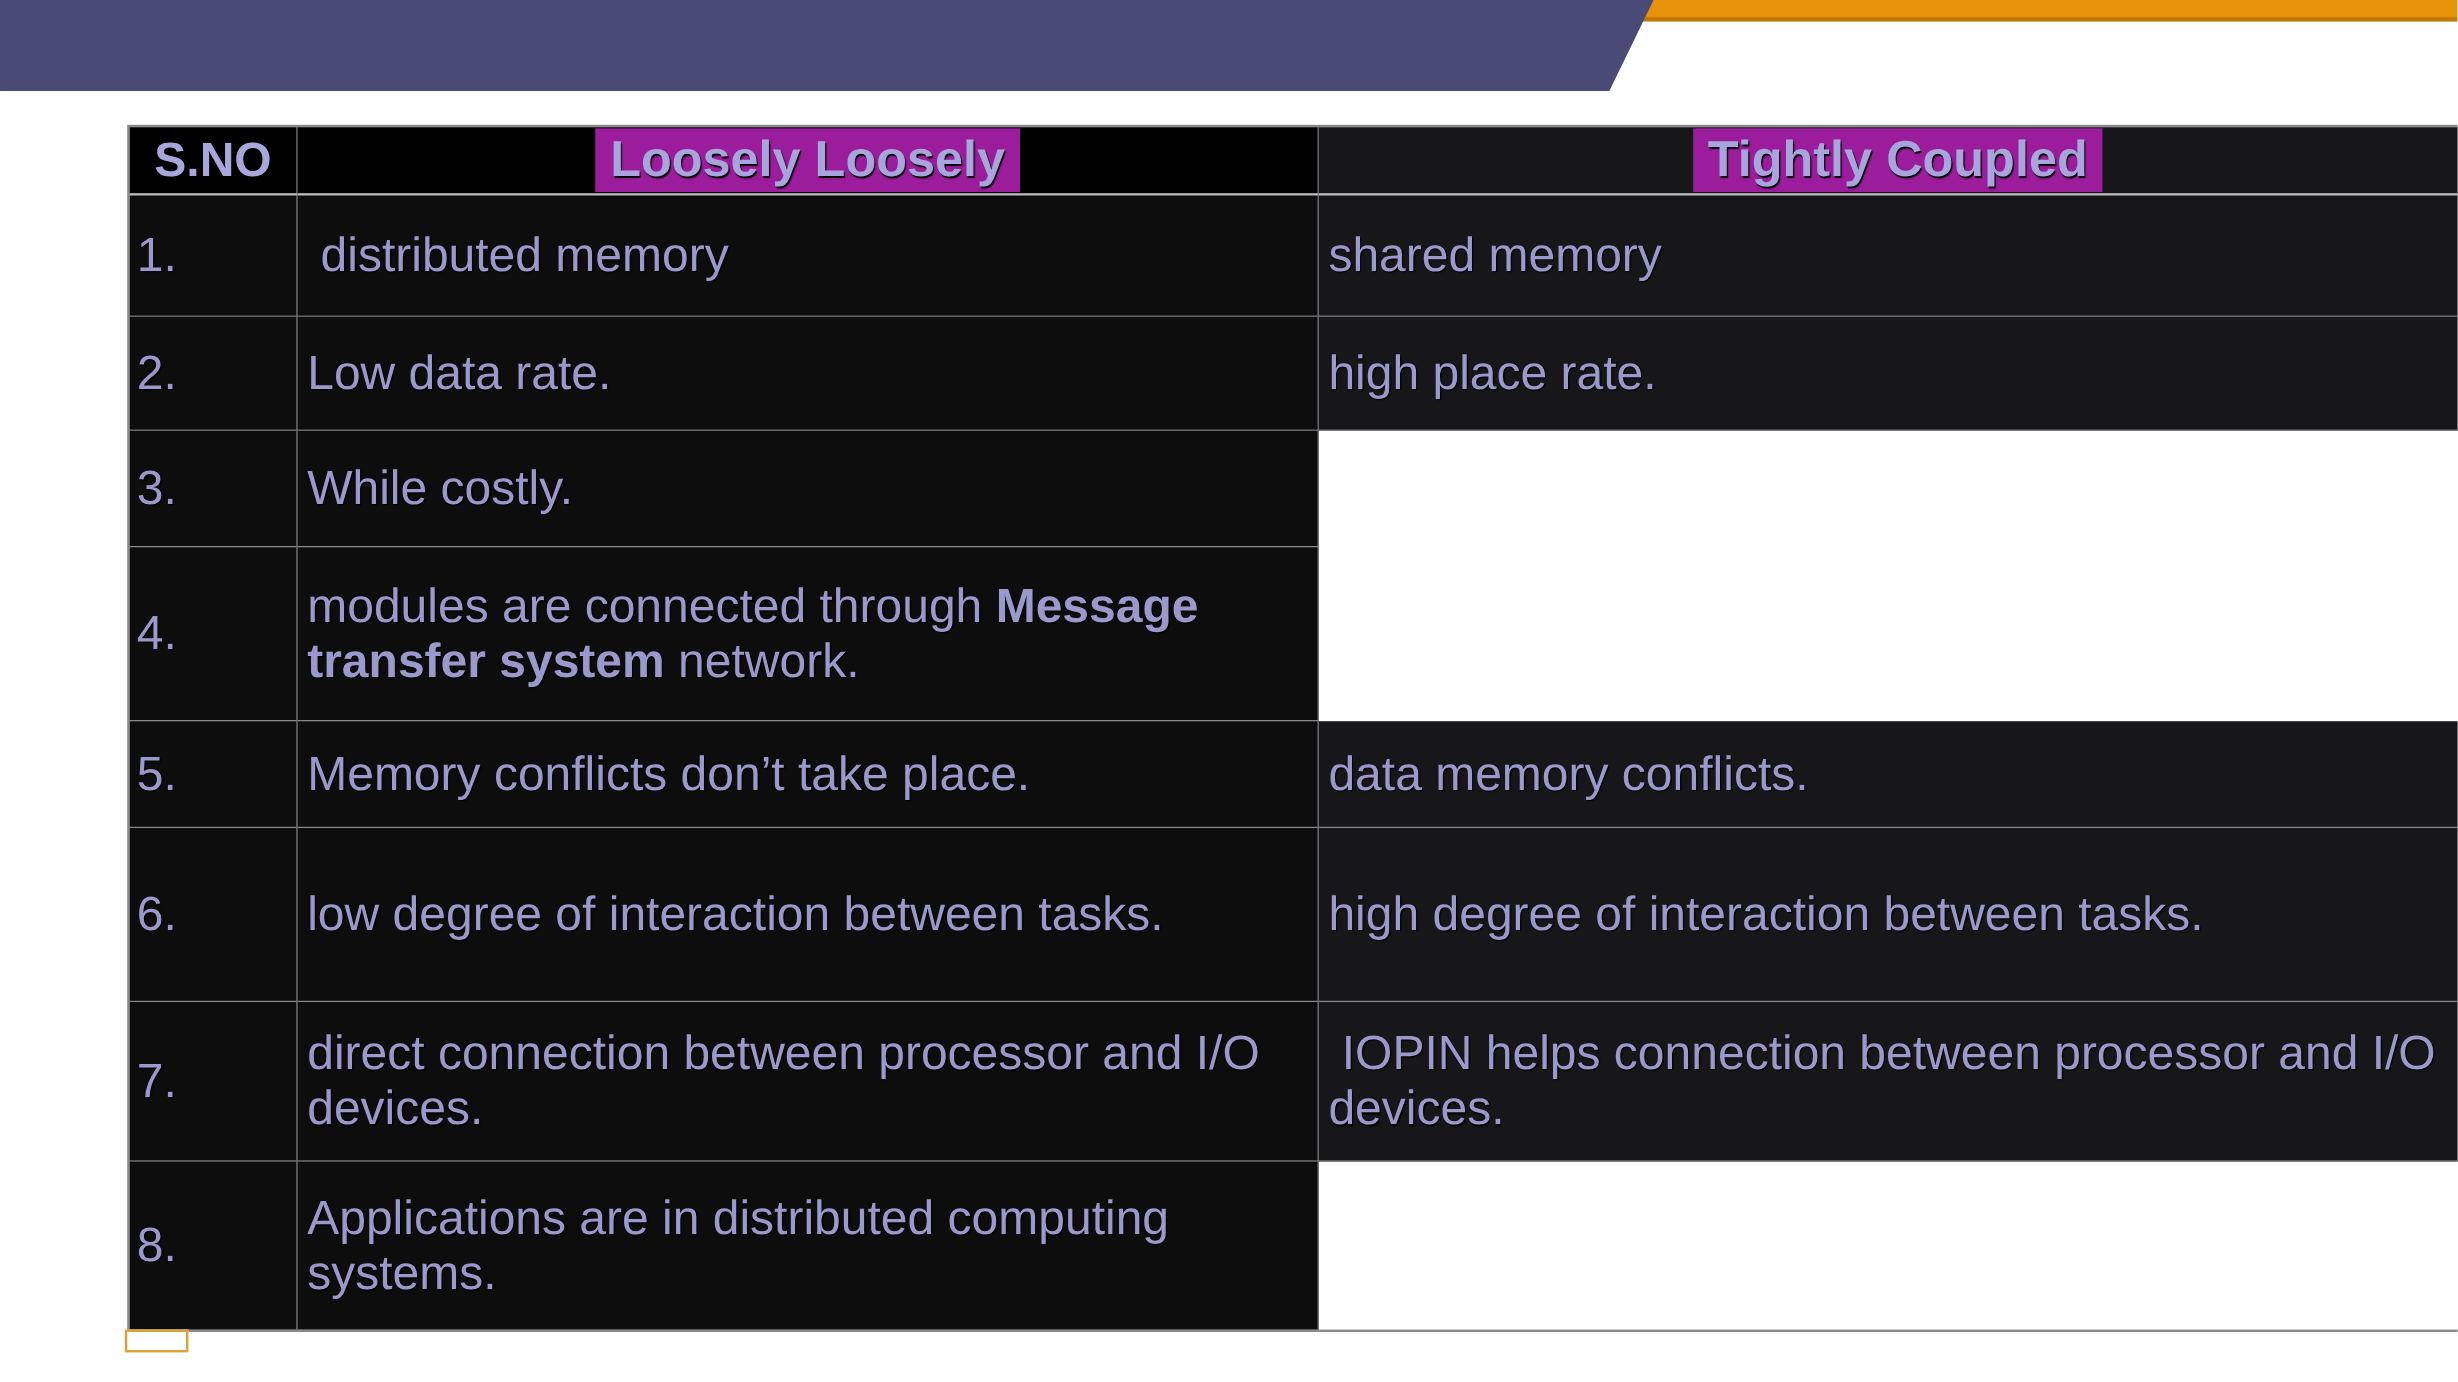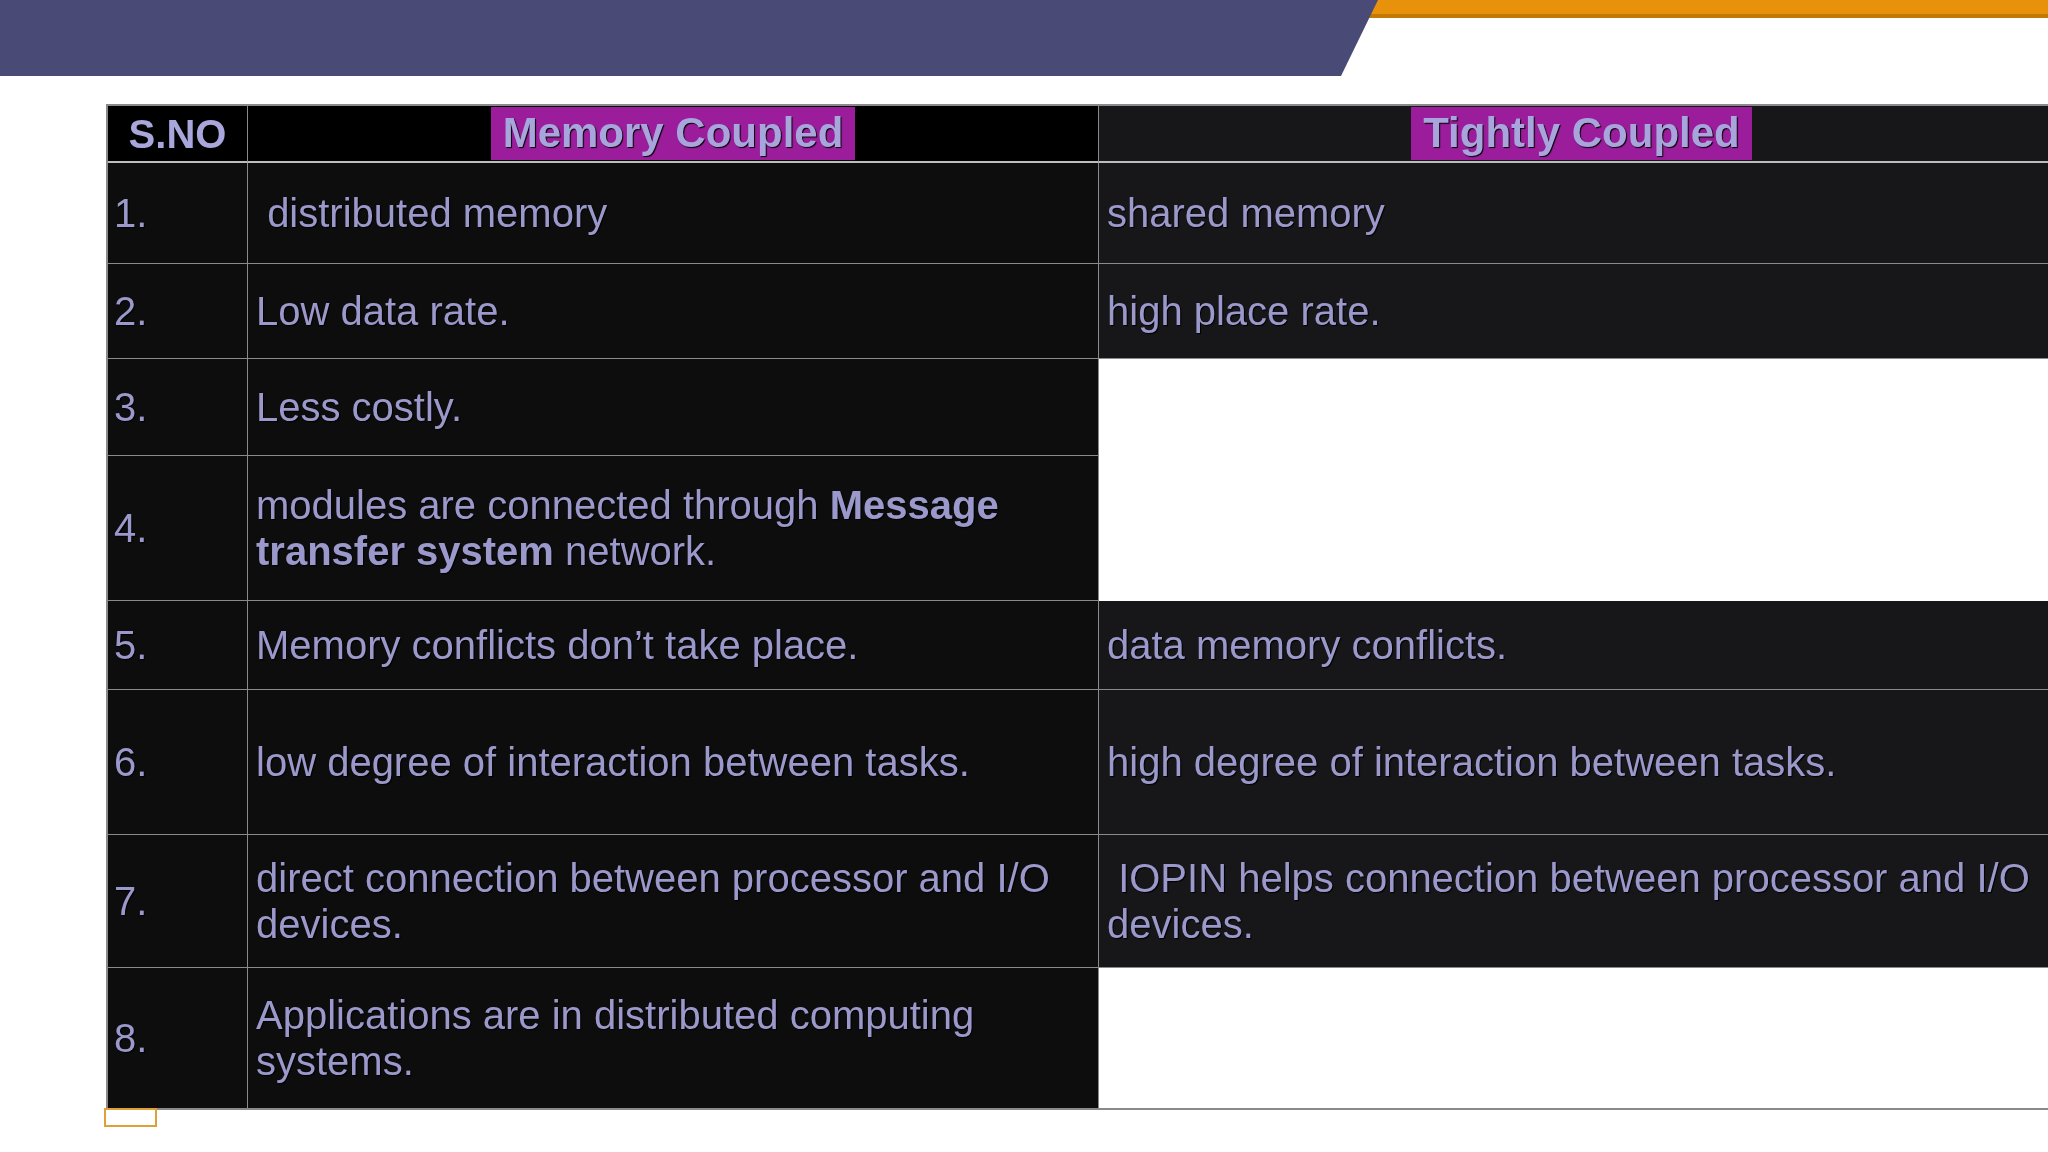--- a/index.html
+++ b/index.html
@@ -65,39 +65,39 @@
 
 <div class="slide">
 
   <div class="accent-stripe"></div>
   <div class="banner"></div>
 
   <div class="cmp-table">
 
     <div class="tr thead">
       <div class="td c1">S.NO</div>
-      <div class="td c2"><span class="hl">Memory Coupled</span></div>
+      <div class="td c2"><span class="hl">Loosely Loosely</span></div>
       <div class="td c3"><span class="hl">Tightly Coupled</span></div>
     </div>
 
     <div class="tr rh1">
       <div class="td c1">1.</div>
       <div class="td c2"> distributed memory</div>
       <div class="td c3">shared memory</div>
     </div>
 
     <div class="tr rh2">
       <div class="td c1">2.</div>
       <div class="td c2">Low data rate.</div>
       <div class="td c3">high place rate.</div>
     </div>
 
     <div class="tr rh3">
       <div class="td c1">3.</div>
-      <div class="td c2">Less costly.</div>
+      <div class="td c2">While costly.</div>
     </div>
 
     <div class="tr rh4">
       <div class="td c1">4.</div>
       <div class="td c2"><span class="rich"><span>modules are connected through </span><b>Message transfer system</b><span> network.</span></span></div>
     </div>
 
     <div class="tr rh5">
       <div class="td c1">5.</div>
       <div class="td c2">Memory conflicts don’t take place.</div>

